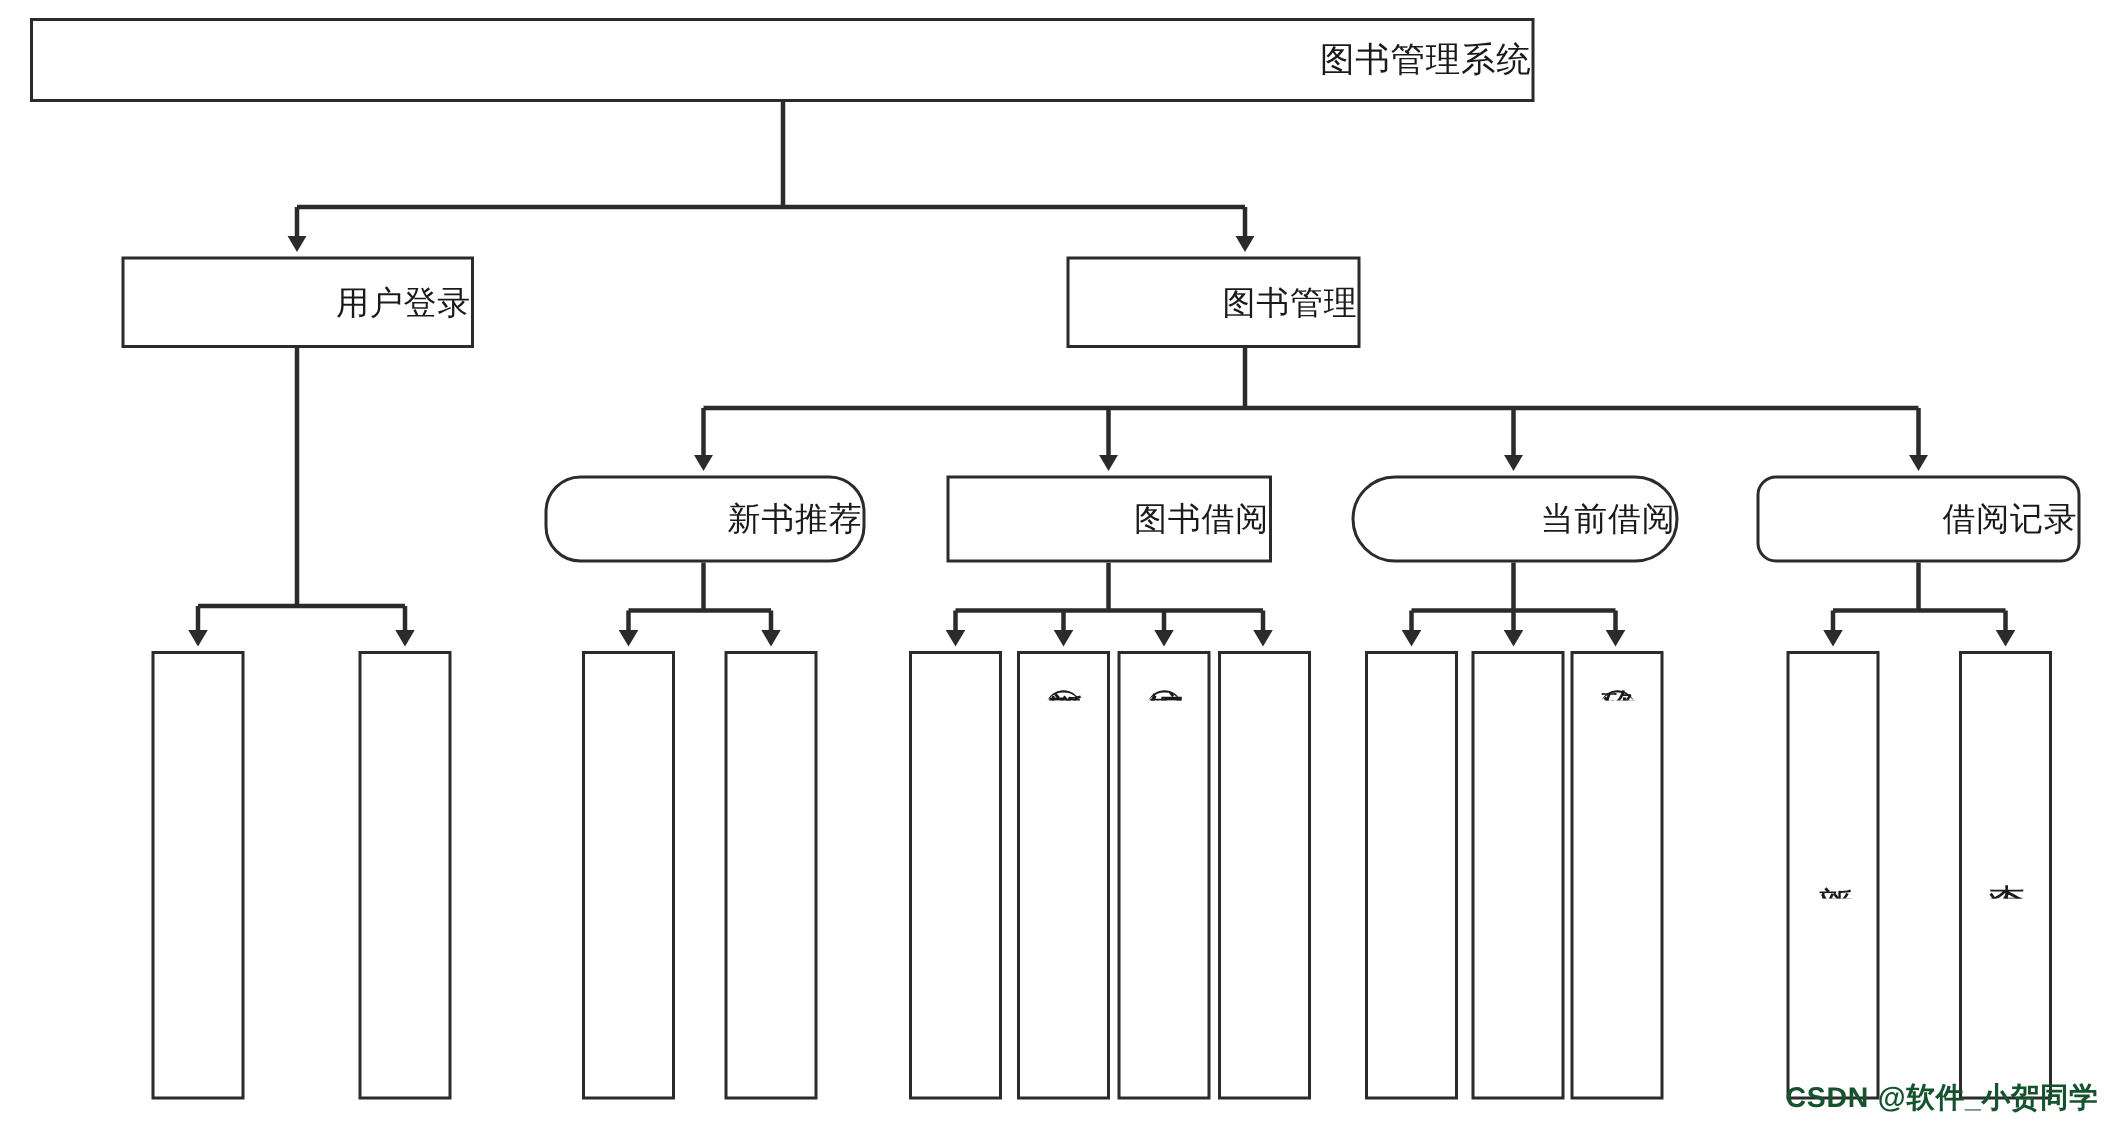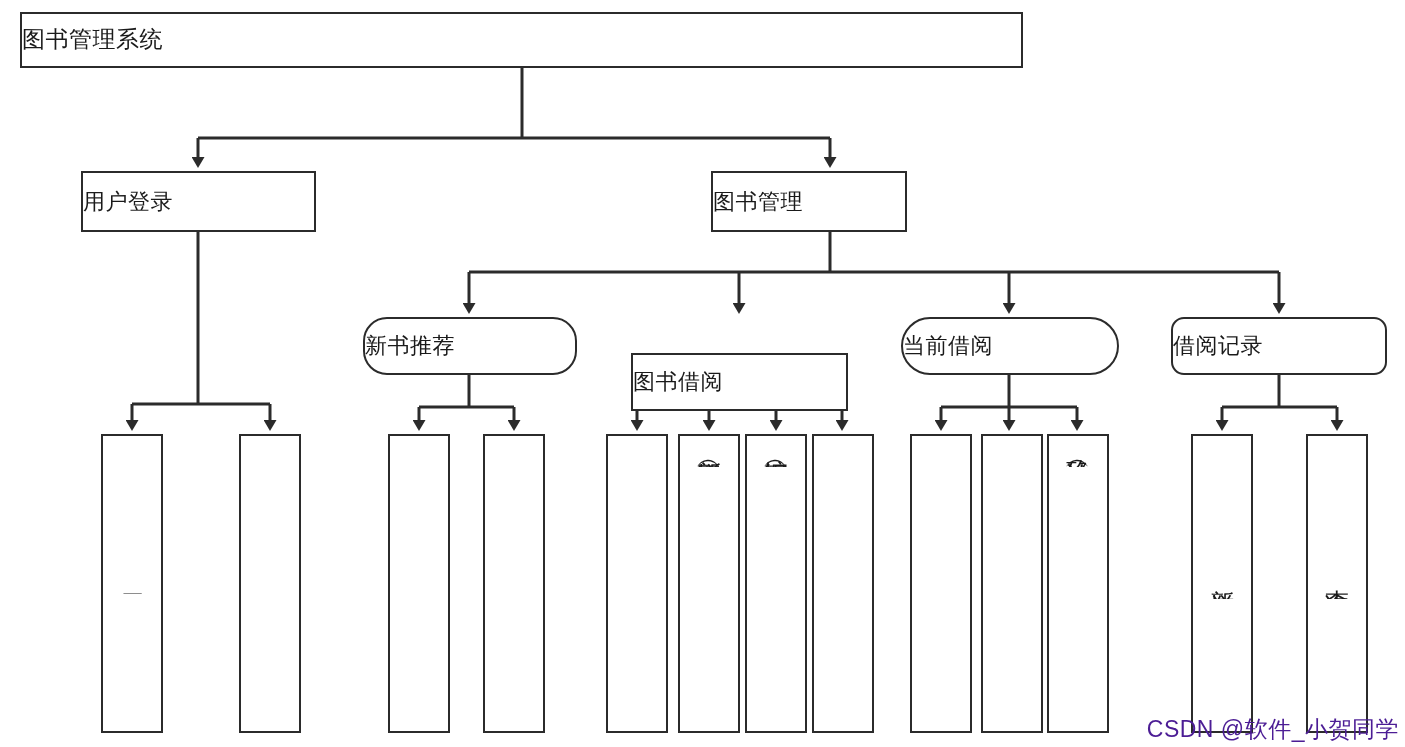--- a/index.html
+++ b/index.html
@@ -25,21 +25,21 @@
     height: 747px;
     pointer-events: none;
   }
   .node {
     position: absolute;
     box-sizing: border-box;
     border: 2.5px solid #2b2b2b;
     background: #ffffff;
     display: flex;
     align-items: center;
-    justify-content: flex-start;
+    justify-content: flex-end;
     color: #1a1a1a;
     z-index: 3;
   }
   .node .lbl {
     display: block;
     text-align: center;
     line-height: 1.18;
   }
   
   .node.h .lbl {
@@ -70,25 +70,26 @@
   .node.v.tall-text {
     align-items: flex-start;
   }
   .node.v.tall-text .lbl {
     letter-spacing: 3px;
   }
   #watermark {
     position: absolute;
     right: 6px;
     bottom: 2px;
-    font-size: 23px;
-    color: #4c1d95;
+    font-size: 19px;
+    color: #14532d;
     z-index: 6;
     white-space: nowrap;
     letter-spacing: 0.5px;
+    font-weight: bold;
   }
 </style>
 </head>
 <body>
 
 <div id="canvas">
 
   <svg id="wires" viewBox="0 0 1405 747">
     <defs>
       <marker id="arrow" markerWidth="11" markerHeight="13" refX="1" refY="6.5" orient="auto" markerUnits="userSpaceOnUse">
@@ -148,21 +149,21 @@
   </div>
 
   <div class="node h" style="left:711px; top:171px; width:196px; height:61px;">
     <span class="lbl">图书管理</span>
   </div>
 
   <div class="node h" style="left:363px; top:317px; width:214px; height:58px;border-radius:24px;">
     <span class="lbl">新书推荐</span>
   </div>
 
-  <div class="node h" style="left:631px; top:317px; width:217px; height:58px;margin-top:36px;">
+  <div class="node h" style="left:631px; top:317px; width:217px; height:58px;">
     <span class="lbl">图书借阅</span>
   </div>
 
   <div class="node h" style="left:901px; top:317px; width:218px; height:58px;border-radius:29px;">
     <span class="lbl">当前借阅</span>
   </div>
 
   <div class="node h" style="left:1171px; top:317px; width:216px; height:58px;border-radius:13px;">
     <span class="lbl">借阅记录</span>
   </div>

